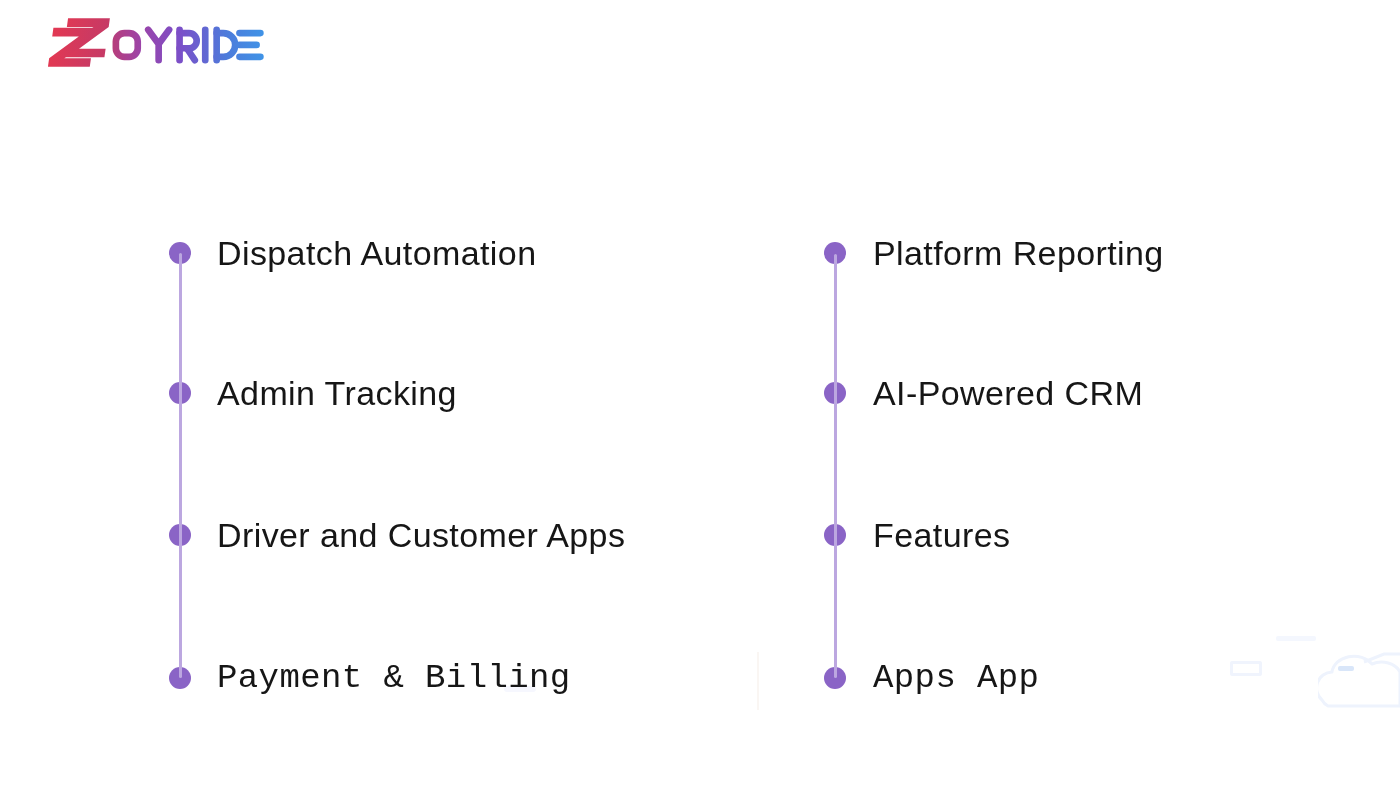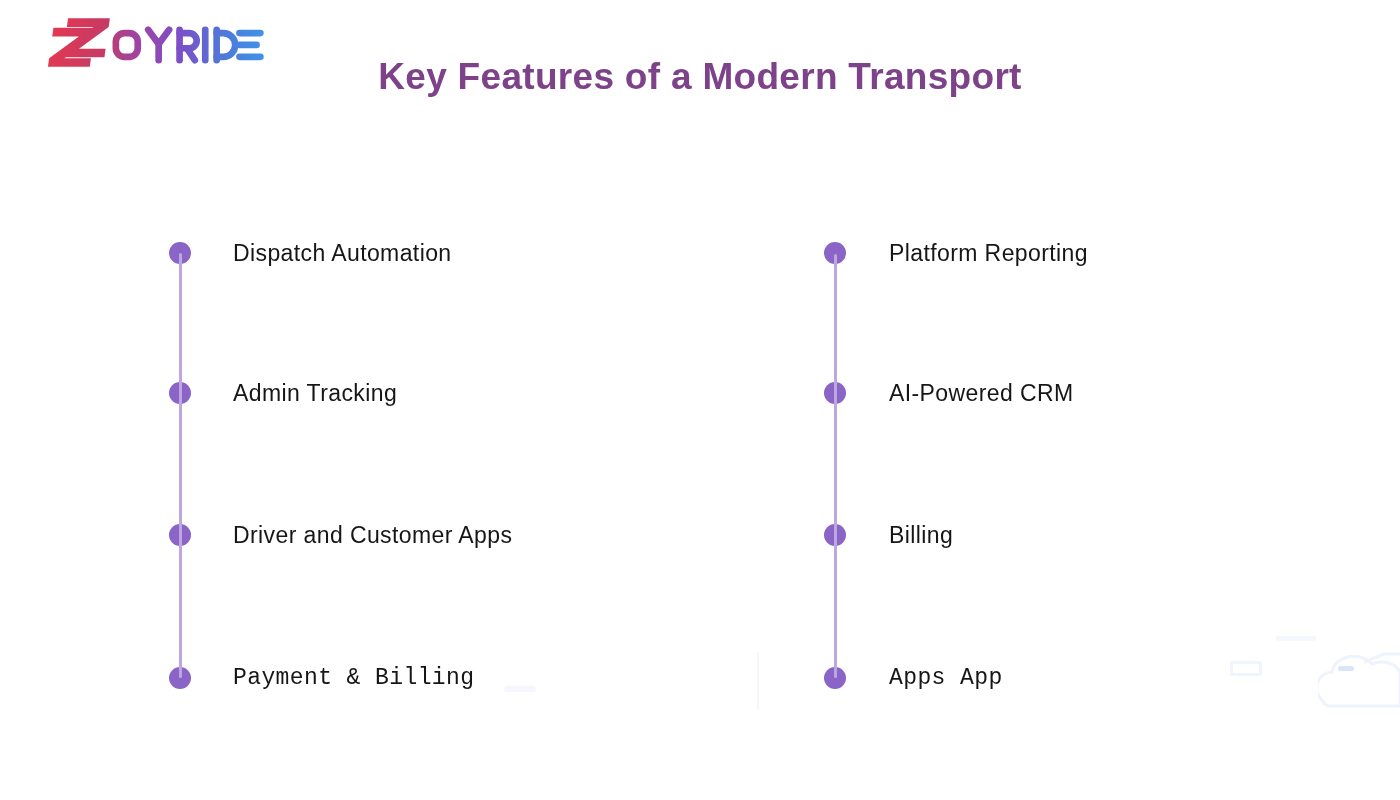--- a/index.html
+++ b/index.html
@@ -24,22 +24,22 @@
   .bullet{
     position:absolute;width:22px;height:22px;border-radius:50%;
     background:#8A64C6;z-index:1;
   }
   .tl-line{
     position:absolute;width:3px;border-radius:2px;
     background:#BCA7E0;z-index:2;
   }
   .feature-label{
     position:absolute;height:42px;line-height:42px;
-    font-size:23px;color:#161616;letter-spacing:0.4px;
-    white-space:nowrap;z-index:3;margin-left:16px;
+    font-size:34px;color:#161616;letter-spacing:0.4px;
+    white-space:nowrap;z-index:3;
   }
 
   
   .b-row1{top:242px;} .b-row2{top:382px;} .b-row3{top:524px;} .b-row4{top:667px;}
   .t-row1{top:232px;} .t-row2{top:372px;} .t-row3{top:514px;text-align:center;} .t-row4{top:657px;font-family:Liberation Mono, monospace;}
 
   .col-left  .bullet{left:169px;}
   .col-right .bullet{left:824px;}
   .col-left  .tl-line{left:179px;top:253px;height:425px;}
   .col-right .tl-line{left:834px;top:254px;height:424px;}
@@ -95,21 +95,20 @@
       <g>
         <path d="M214,17.5 H236"></path>
         <path d="M214,30 H232"></path>
         <path d="M214,42.5 H236"></path>
       </g>
     </g>
   </svg>
 </div>
 
 <div class="title">
-  <div>Key Features of a Modern Transport</div>
 </div>
 
 <div class="col-left">
   <span class="bullet b-row1"></span>
   <span class="bullet b-row2"></span>
   <span class="bullet b-row3"></span>
   <span class="bullet b-row4"></span>
   <span class="tl-line"></span>
   <div class="feature-label t-row1">Dispatch Automation</div>
   <div class="feature-label t-row2">Admin Tracking</div>
@@ -118,21 +117,21 @@
 </div>
 
 <div class="col-right">
   <span class="bullet b-row1"></span>
   <span class="bullet b-row2"></span>
   <span class="bullet b-row3"></span>
   <span class="bullet b-row4"></span>
   <span class="tl-line"></span>
   <div class="feature-label t-row1">Platform Reporting</div>
   <div class="feature-label t-row2">AI-Powered CRM</div>
-  <div class="feature-label t-row3">Billing</div>
+  <div class="feature-label t-row3">Features</div>
   <div class="feature-label t-row4">Apps App</div>
 </div>
 
 <div class="wm wm-bar1"></div>
 <div class="wm wm-box"></div>
 <div class="wm wm-bar2"></div>
 <div class="wm wm-vline"></div>
 <div class="wm wm-dash"></div>
 <svg class="wm" style="left:1318px;top:640px;" width="82" height="100" viewBox="0 0 82 100">
   <path d="M4,60 a16,16 0 0 1 10,-28 a22,18 0 0 1 40,-8 a20,16 0 0 1 28,8 L82,34 L82,66 L10,66 a14,14 0 0 1 -6,-6 Z" fill="none" stroke="#eef3fd" stroke-width="3" stroke-linejoin="round"></path>

